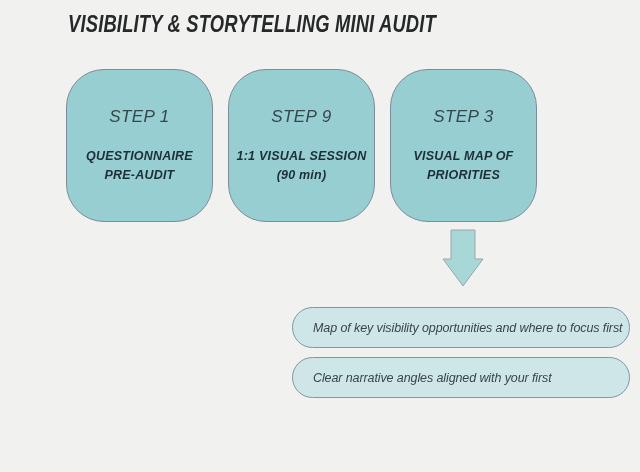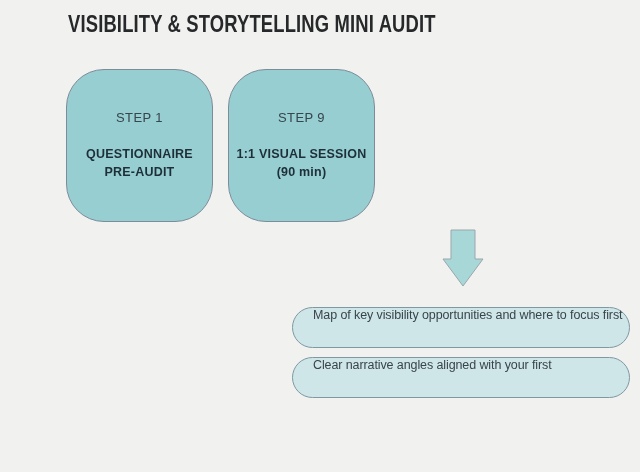--- a/index.html
+++ b/index.html
@@ -19,20 +19,21 @@
   html,body{width:640px;height:472px;}
   body{
     background:var(--background);
     font-family:"Liberation Sans","DejaVu Sans",sans-serif;
     overflow:hidden;
   }
   .canvas{
     position:relative;
     width:620px;height:472px;
     background:var(--background);
+    font-style:italic;
   }
   .diagram-title{
     position:absolute;
     left:68px;top:11px;
     font-size:23px;
     font-weight:bold;
     letter-spacing:0.2px;
     color:var(--title-color);
     transform:scaleX(0.8);
     transform-origin:left top;
@@ -49,21 +50,21 @@
     background:var(--box-fill);
     border:1.5px solid var(--box-border);
     border-radius:38px;
     display:flex;
     flex-direction:column;
     align-items:center;
     justify-content:center;
     text-align:center;
   }
   .step-label{
-    font-size:13px;
+    font-size:17px;
     font-weight:400;
     letter-spacing:0.4px;
     color:var(--step-label-color);
     margin-bottom:20px;
   }
   .step-title{
     font-size:12.5px;
     font-weight:bold;
     letter-spacing:0.2px;
     line-height:1.45;
@@ -87,21 +88,21 @@
     display:flex;
     flex-direction:column;
     gap:9px;
   }
   .outcome-pill{
     width:338px;height:41px;
     background:var(--pill-fill);
     border:1px solid var(--pill-border);
     border-radius:21px;
     display:flex;
-    align-items:flex-start;
+    align-items:center;
     padding-left:20px;
     padding-right:12px;
   }
   .outcome-text{
     font-size:12.5px;
     letter-spacing:-0.1px;
     color:var(--pill-text-color);
     white-space:nowrap;
   }
 </style>
@@ -120,20 +121,27 @@
         <div>PRE-AUDIT</div>
       </div>
     </div>
     <div class="step-box">
       <div class="step-label">STEP 9</div>
       <div class="step-title">
         <div>1:1 VISUAL SESSION</div>
         <div>(90 min)</div>
       </div>
     </div>
+    <div class="step-box">
+      <div class="step-label">STEP 3</div>
+      <div class="step-title">
+        <div>VISUAL MAP OF</div>
+        <div>PRIORITIES</div>
+      </div>
+    </div>
   </div>
 
   <div class="down-arrow-wrap">
     <svg width="42" height="59" viewBox="0 0 42 59" aria-hidden="true">
       <polygon class="down-arrow-shape" points="9,1 33,1 33,30 41,30 21,57 1,30 9,30"></polygon>
     </svg>
   </div>
 
   <div class="outcomes">
     <div class="outcome-pill">

